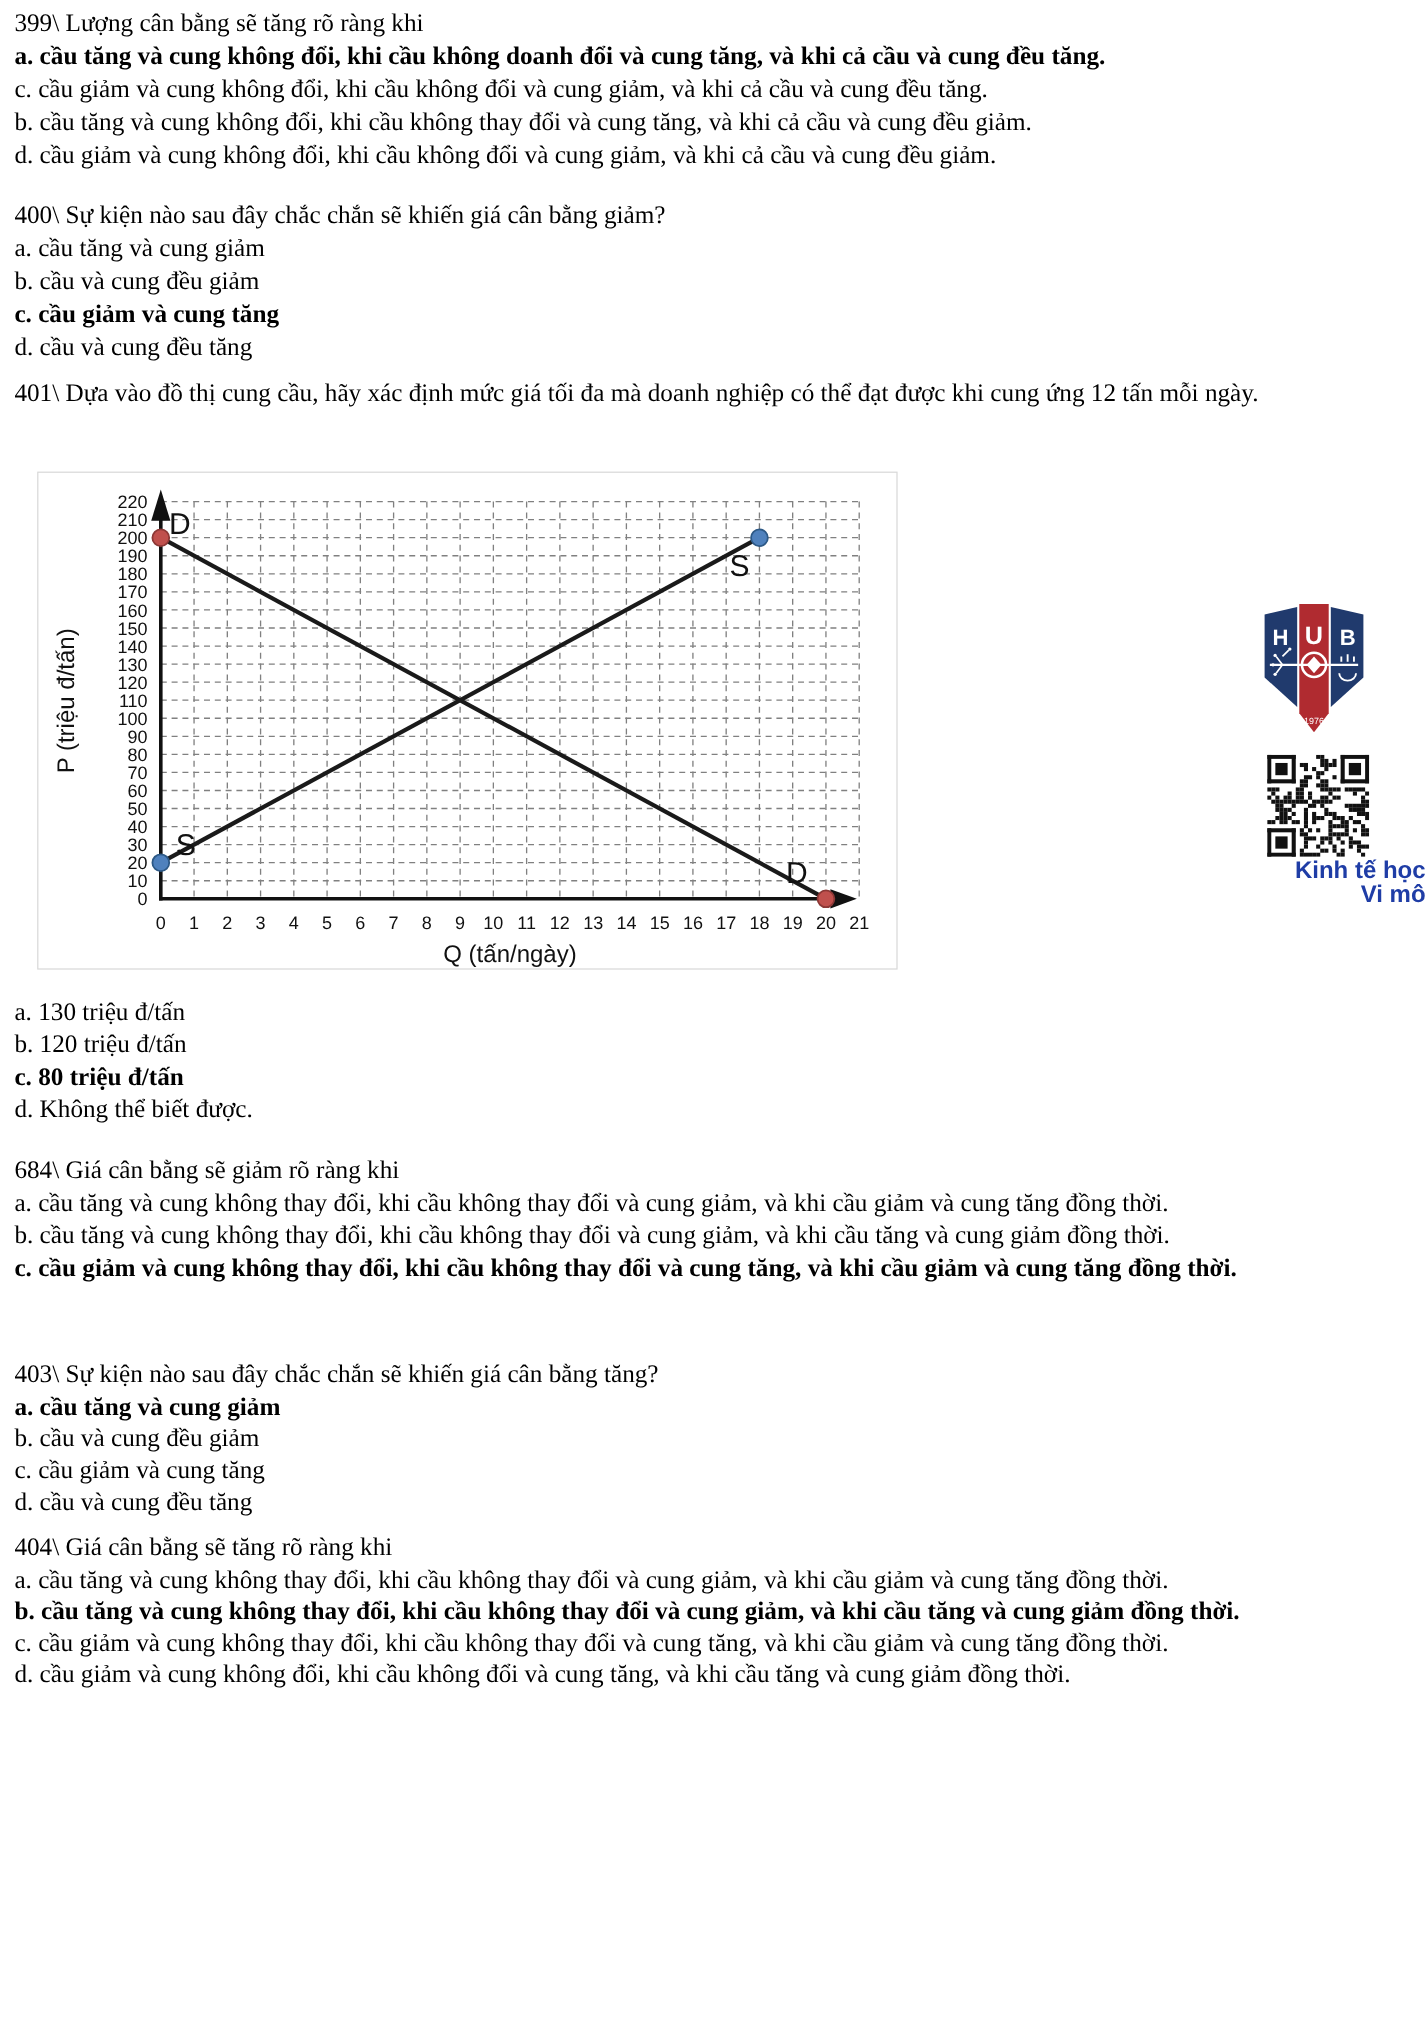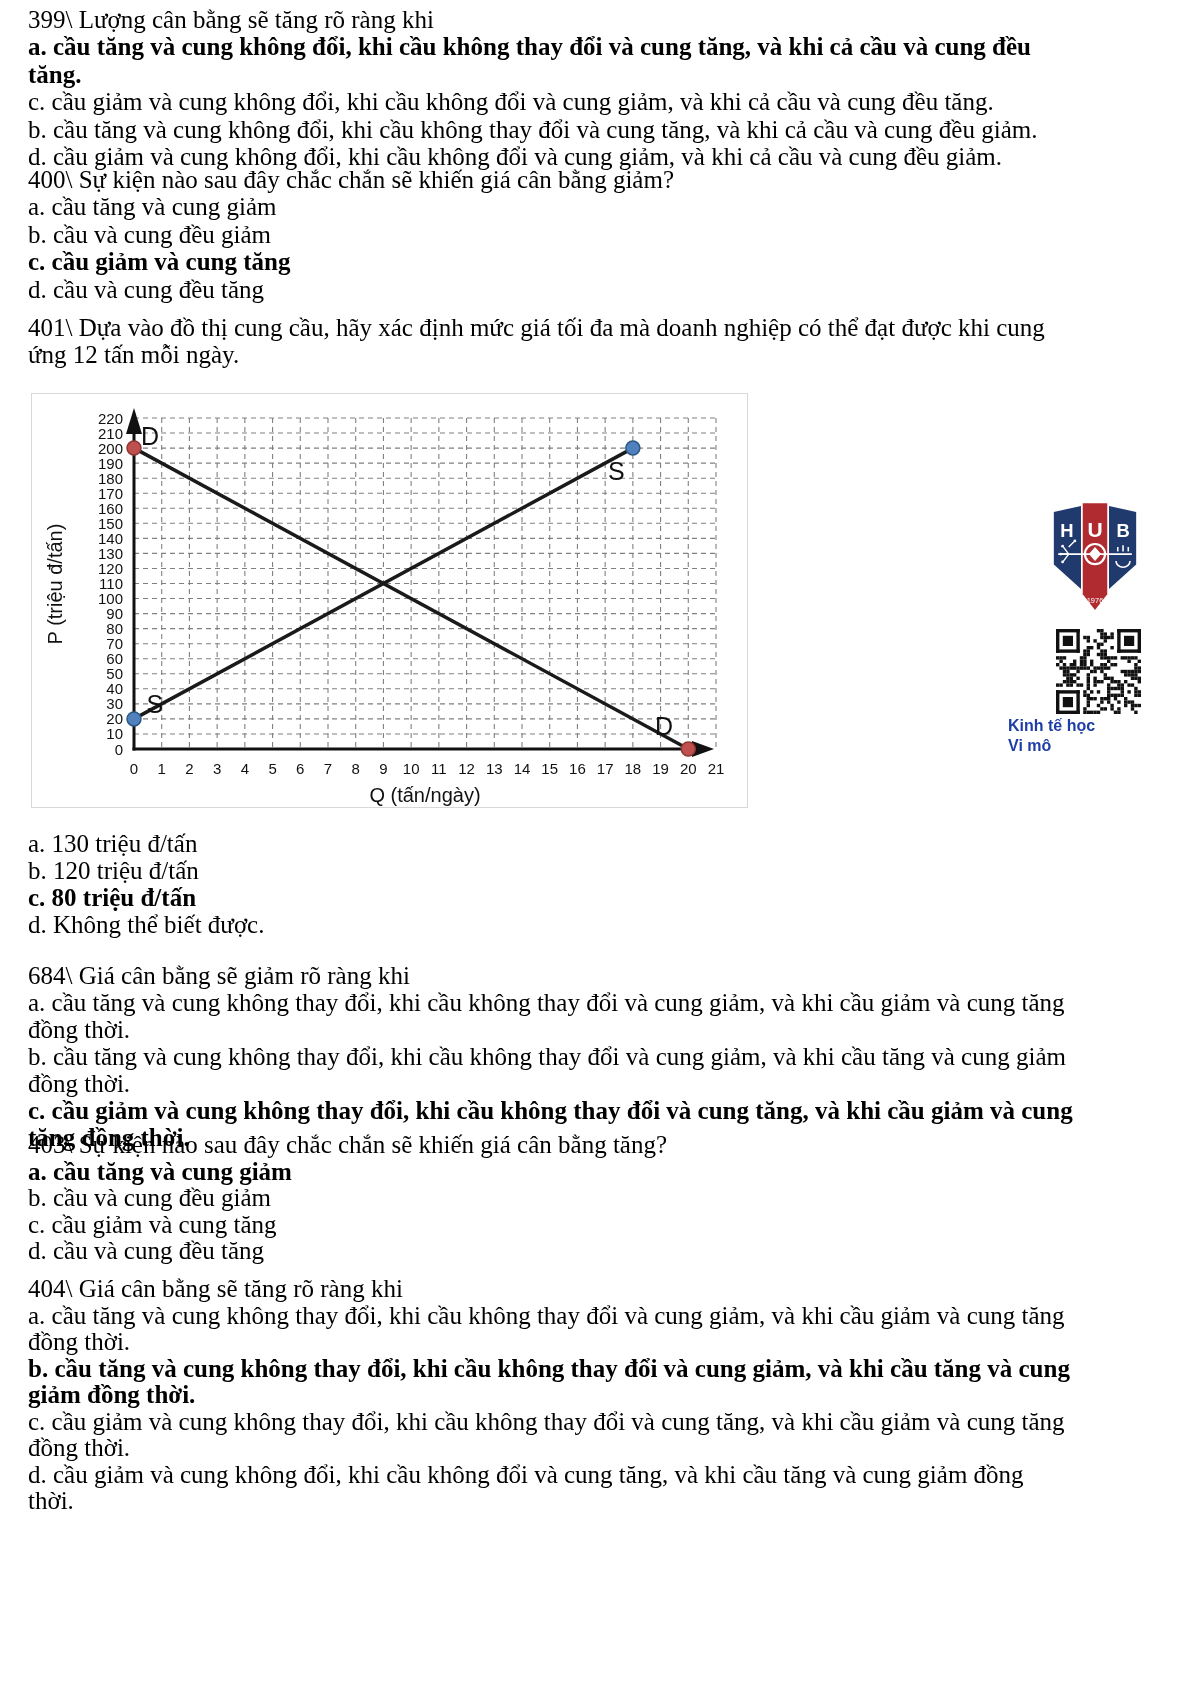--- a/index.html
+++ b/index.html
@@ -1,35 +1,35 @@
 <!DOCTYPE html>
 <html><head>
 <meta charset="utf-8">
 <style>
   html,body{margin:0;padding:0;background:#fff;}
   body{width:1190px;height:1684px;position:relative;overflow:hidden;
        font-family:"Liberation Serif",serif;color:#000;}
-  .qblock{position:absolute;left:28px;width:1046px;font-size:25px;line-height:27.4px;}
+  .qblock{position:absolute;left:12px;width:1046px;font-size:21px;line-height:27.4px;}
   .qtitle{font-weight:400;}
   .opt{font-weight:400;}
   .opt.bold{font-weight:700;}
   .chart-box{position:absolute;left:31px;top:393px;width:715px;height:413px;
              border:1px solid #d8d8d8;background:#fff;}
   .side-logo{position:absolute;left:1051px;top:498px;width:88px;height:127px;}
   .qr-wrap{position:absolute;left:1056px;top:629px;width:85px;height:85px;}
-  .caption{position:absolute;left:1008px;top:716px;width:180px;text-align:left;
+  .caption{position:absolute;left:1008px;top:716px;width:180px;text-align:right;
            font-family:"Liberation Sans",sans-serif;font-weight:700;
-           font-size:16px;line-height:20px;}
+           font-size:20px;line-height:20px;}
 </style>
 </head>
 <body>
 
 <div class="qblock" style="top:6px">
   <div class="qtitle">399\ Lượng cân bằng sẽ tăng rõ ràng khi</div>
-  <div class="opt bold">a. cầu tăng và cung không đổi, khi cầu không thay đổi và cung tăng, và khi cả cầu và cung đều tăng.</div>
+  <div class="opt bold">a. cầu tăng và cung không đổi, khi cầu không doanh đổi và cung tăng, và khi cả cầu và cung đều tăng.</div>
   <div class="opt">c. cầu giảm và cung không đổi, khi cầu không đổi và cung giảm, và khi cả cầu và cung đều tăng.</div>
   <div class="opt">b. cầu tăng và cung không đổi, khi cầu không thay đổi và cung tăng, và khi cả cầu và cung đều giảm.</div>
   <div class="opt">d. cầu giảm và cung không đổi, khi cầu không đổi và cung giảm, và khi cả cầu và cung đều giảm.</div>
 </div>
 
 <div class="qblock" style="top:166px">
   <div class="qtitle">400\ Sự kiện nào sau đây chắc chắn sẽ khiến giá cân bằng giảm?</div>
   <div class="opt">a. cầu tăng và cung giảm</div>
   <div class="opt">b. cầu và cung đều giảm</div>
   <div class="opt bold">c. cầu giảm và cung tăng</div>

